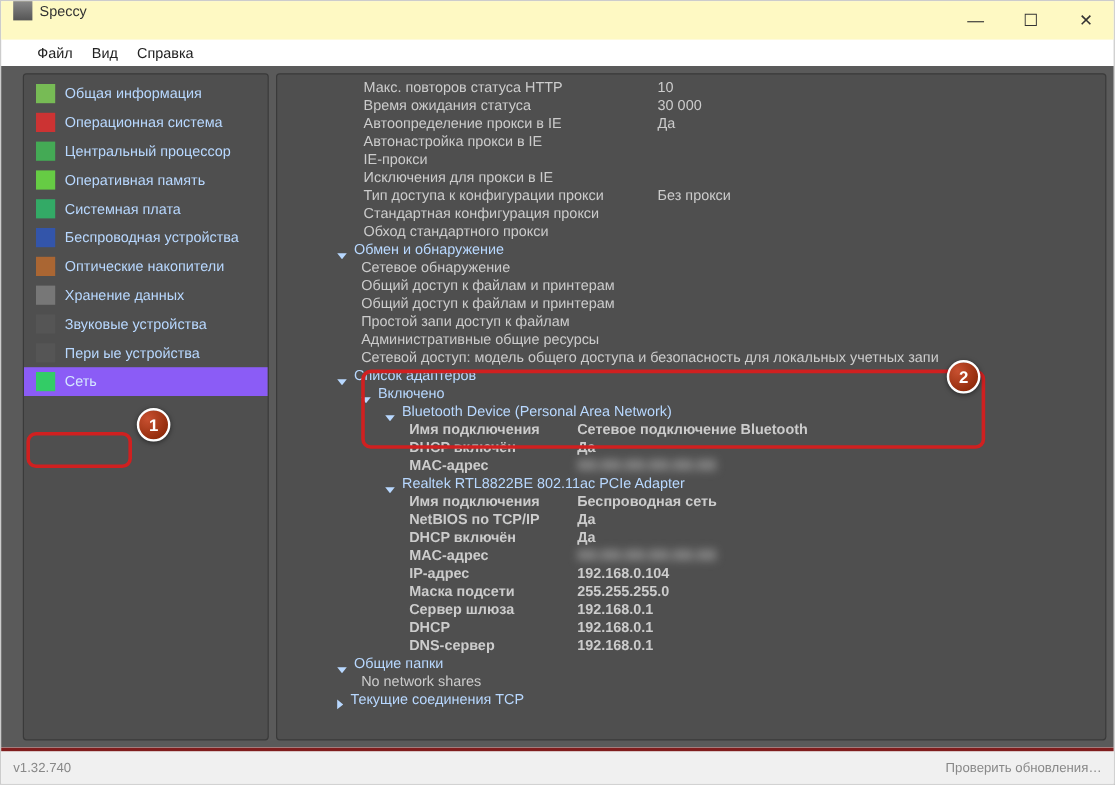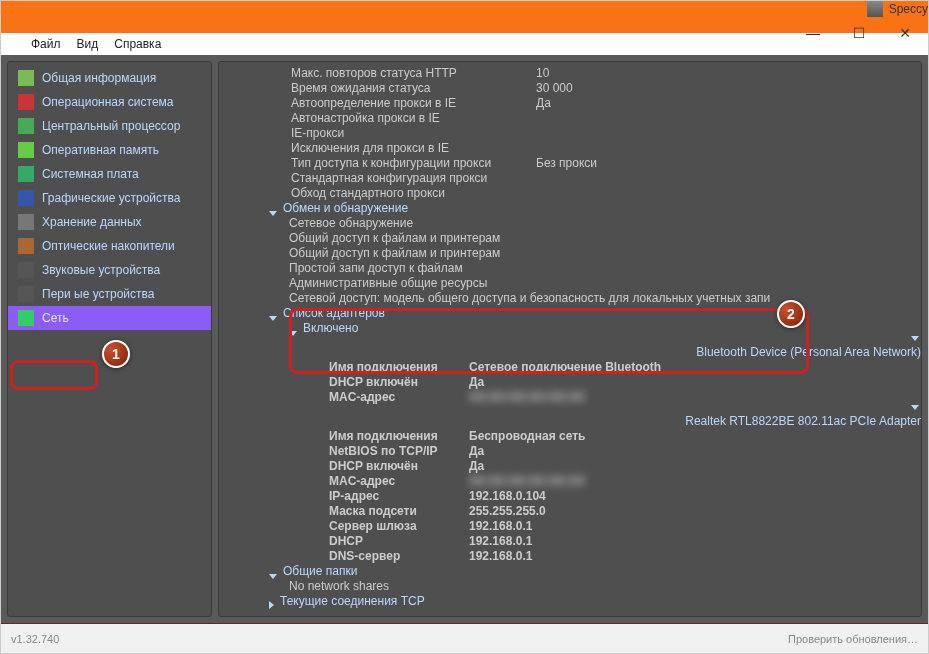--- a/index.html
+++ b/index.html
@@ -14,26 +14,25 @@
 .window {
   width: 100%;
   height: 100%;
   display: flex;
   flex-direction: column;
   border: 1px solid #ccc;
 }
 
 .titlebar {
   height: 32px;
-  background: #f97316;
+  background: #fef9c3;
   display: flex;
-  align-items: flex-end;
+  align-items: flex-start;
   padding-left: 10px;
   justify-content: space-between;
-  flex-direction: column;
 }
 .titlebar-left { display:flex; align-items:center; gap:6px; }
 .app-icon {
   width: 16px; height: 16px;
   background: linear-gradient(#888,#555);
   display:inline-block;
 }
 .title-text { font-size:12px; color:#333; }
 .win-controls { display:flex; }
 .win-btn {
@@ -122,21 +121,21 @@
 .content-scroll::-webkit-scrollbar { width:16px; height:16px; }
 .content-scroll::-webkit-scrollbar-track { background:#e8e8e8; }
 .content-scroll::-webkit-scrollbar-thumb { background:#c0c0c0; border:1px solid #999; }
 .content-scroll::-webkit-scrollbar-button { background:#e0e0e0; height:16px; }
 .row { display:flex; gap:0; line-height:15px; white-space:nowrap; }
 .row .k { flex: 0 0 auto; }
 .row .v { flex: 0 0 auto; color:#ccc; }
 .pad1 { padding-left: 68px; }
 .pad2 { padding-left: 46px; }
 .pad3 { padding-left: 66px; }
-.pad4 { padding-left: 86px; flex-direction: column; }
+.pad4 { padding-left: 86px; }
 .pad5 { padding-left: 106px; font-weight: bold; }
 .label-col { display:inline-block; width: 245px; }
 .label-col-s { display:inline-block; width: 140px; }
 .heading {
   color:#b8d8ff;
   display:flex;
   align-items:flex-end;
   gap:4px;
 }
 .heading .arrow {
@@ -159,21 +158,21 @@
 
 .statusbar {
   height: 30px;
   background:#f0f0f0;
   display:flex;
   align-items:center;
   justify-content:space-between;
   padding: 0 10px;
   font-size:11px;
   color:#888;
-  border-top:1px solid #7f1d1d;
+  border-top:3px solid #7f1d1d;
 }
 
 .callout {
   position:absolute;
   width:28px; height:28px;
   border-radius:50%;
   background: radial-gradient(circle at 30% 30%, #c85030, #802000);
   border:2px solid #fff;
   box-shadow: 0 1px 4px rgba(0,0,0,0.5);
   color:#fff;
@@ -208,21 +207,21 @@
   </div>
 
   <div class="menubar">
     <span>Файл</span>
     <span>Вид</span>
     <span>Справка</span>
   </div>
 
   <div class="main">
 
-    <div class="sidebar" style="position:relative;">
+    <div class="sidebar" style="position:relative;margin-left:12px;">
       <div class="side-item">
           <span class="side-icon ic-summary"></span>
           <span>Общая информация</span>
         </div>
       <div class="side-item">
           <span class="side-icon ic-os"></span>
           <span>Операционная система</span>
         </div>
       <div class="side-item">
           <span class="side-icon ic-cpu"></span>
@@ -231,29 +230,29 @@
       <div class="side-item">
           <span class="side-icon ic-ram"></span>
           <span>Оперативная память</span>
         </div>
       <div class="side-item">
           <span class="side-icon ic-mb"></span>
           <span>Системная плата</span>
         </div>
       <div class="side-item">
           <span class="side-icon ic-gpu"></span>
-          <span>Графические устройства</span>
+          <span>Беспроводная устройства</span>
+        </div>
+      <div class="side-item">
+          <span class="side-icon ic-od"></span>
+          <span>Оптические накопители</span>
         </div>
       <div class="side-item">
           <span class="side-icon ic-hdd"></span>
           <span>Хранение данных</span>
-        </div>
-      <div class="side-item">
-          <span class="side-icon ic-od"></span>
-          <span>Оптические накопители</span>
         </div>
       <div class="side-item">
           <span class="side-icon ic-audio"></span>
           <span>Звуковые устройства</span>
         </div>
       <div class="side-item">
           <span class="side-icon ic-periph"></span>
           <span>Пери               ые устройства</span>
         </div>
       <div class="side-item selected">

